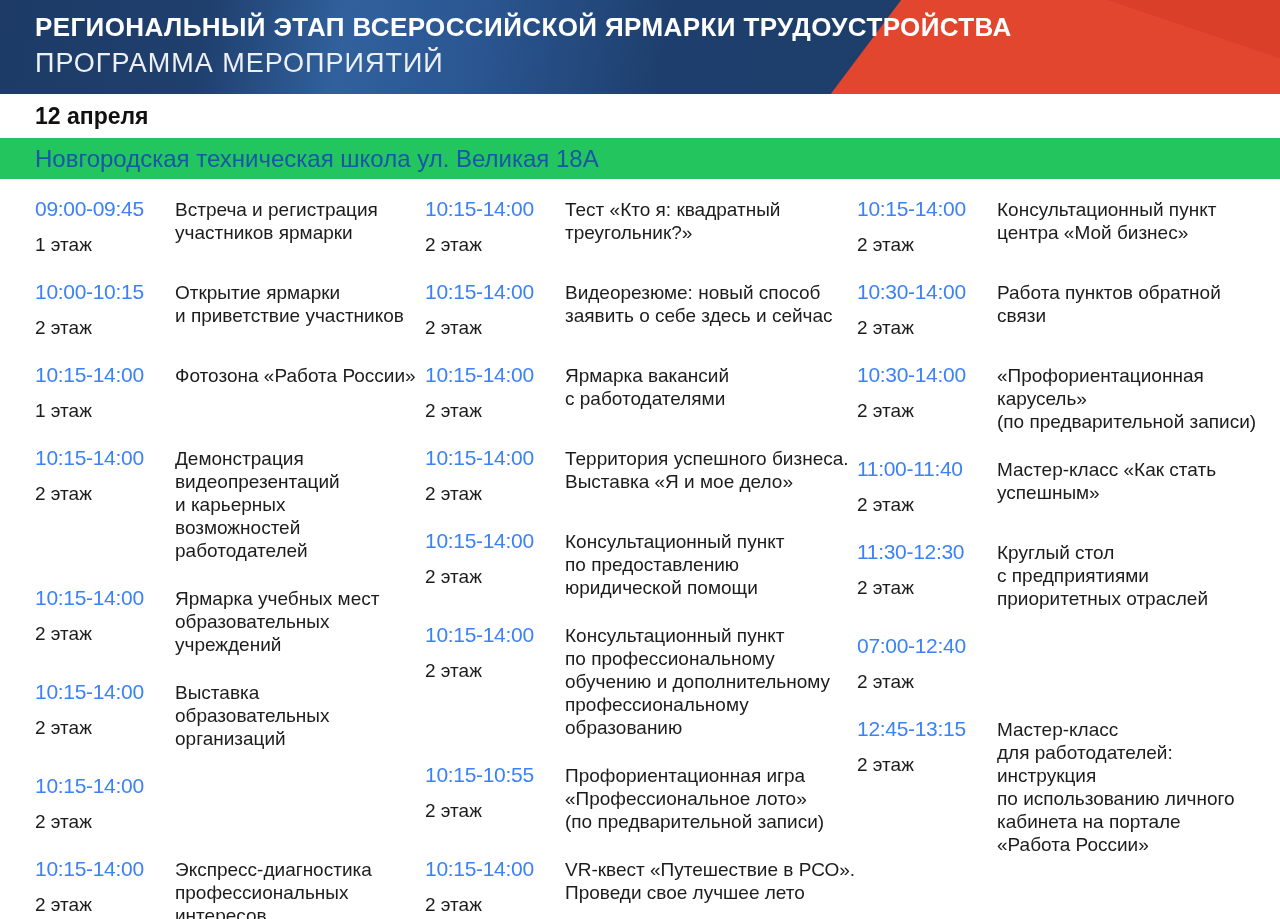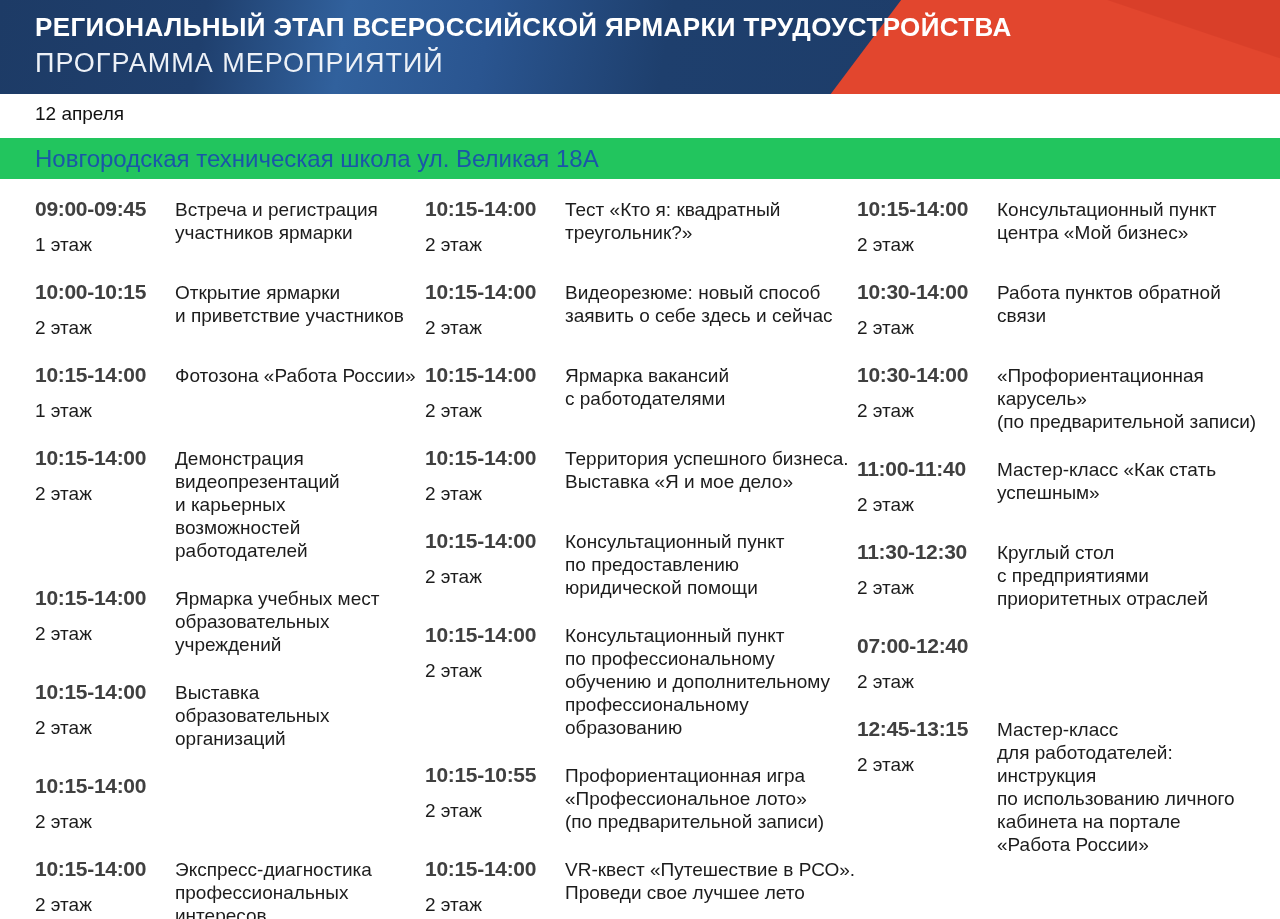--- a/index.html
+++ b/index.html
@@ -25,38 +25,38 @@
   .header-text{position:absolute;left:35px;top:8px;z-index:3;}
   .header-title{
     color:#ffffff;font-size:26px;font-weight:700;letter-spacing:.4px;line-height:38px;white-space:nowrap;
   }
   .header-subtitle{
     color:#edf1f7;font-size:27px;font-weight:400;letter-spacing:1px;line-height:34px;
   }
   
   .date{
     position:absolute;left:35px;top:103px;
-    font-size:19px;font-weight:400;color:#111111;
+    font-size:23px;font-weight:700;color:#111111;
   }
   .venue-bar{
     position:absolute;left:0;top:138px;width:1280px;height:41px;
     background:#22c55e;display:flex;align-items:center;
   }
   .venue-text{
     margin-left:35px;font-size:24px;font-weight:400;color:#1a56a8;
   }
   
   .schedule{
     position:absolute;left:35px;top:197px;right:14px;
     display:grid;grid-template-columns:390px 432px 1fr;
   }
   .column{display:flex;flex-direction:column;gap:24px;}
   .event{display:grid;grid-template-columns:140px 1fr;align-items:start;}
   .event-time{
-    font-size:21px;font-weight:700;color:#404040;letter-spacing:-.3px;line-height:24px;white-space:nowrap;
+    font-size:21px;font-weight:400;color:#3b82f6;letter-spacing:-.3px;line-height:24px;white-space:nowrap;
   }
   .event-floor{font-size:19px;font-weight:400;color:#1c1c1c;margin-top:12px;line-height:23px;}
   .event-title{
     font-size:19px;font-weight:400;color:#1c1c1c;line-height:23px;white-space:pre-line;padding-top:1px;
   }
 </style>
 </head>
 <body>
 
 <div class="header">

